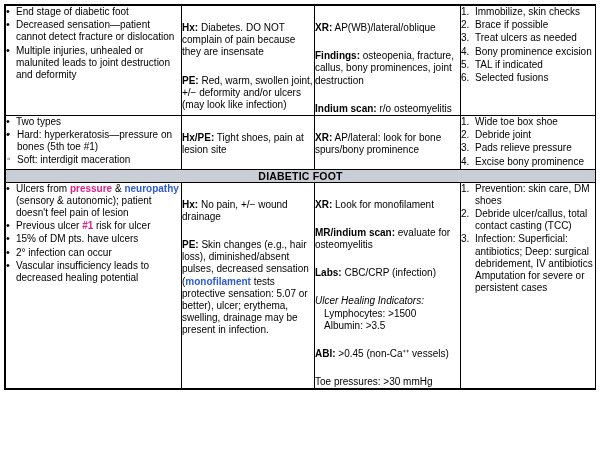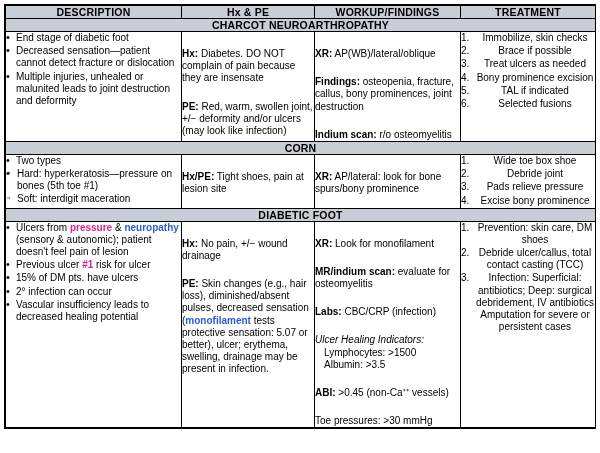--- a/index.html
+++ b/index.html
@@ -90,21 +90,20 @@
   ol.num {
     list-style: none;
     margin: 0;
     padding: 0;
     counter-reset: n;
   }
   ol.num > li {
     position: relative;
     padding-left: 14px;
     margin-bottom: 1px;
-    text-align: center;
   }
   ol.num > li:before {
     counter-increment: n;
     content: counter(n) ".";
     position: absolute;
     left: 0;
     top: 0;
   }
   .plain p {
     margin: 16px 0 3px 0;
@@ -122,30 +121,21 @@
 <div class="sheet">
 <table class="grid">
   <colgroup>
     <col style="width:176px">
     <col style="width:133px">
     <col style="width:146px">
     <col style="width:135px">
   </colgroup>
 
   <tbody>
-        <tr class="hdr">
-    <th>DESCRIPTION</th>
-    <th>Hx &amp; PE</th>
-    <th>WORKUP/FINDINGS</th>
-    <th>TREATMENT</th>
-  </tr>
-
-  <tr class="band">
-    <td colspan="4">CHARCOT NEUROARTHROPATHY</td>
-  </tr>
+
   <tr>
     <td class="cell">
       <ul class="bul">
         <li>End stage of diabetic foot</li>
         <li>Decreased sensation—patient cannot detect fracture or dislocation</li>
         <li>Multiple injuries, unhealed or malunited leads to joint destruction and deformity</li>
       </ul>
     </td>
     <td class="cell plain">
       <p><b>Hx:</b>
@@ -166,23 +156,20 @@
         <li>Immobilize, skin checks</li>
         <li>Brace if possible</li>
         <li>Treat ulcers as needed</li>
         <li>Bony prominence excision</li>
         <li>TAL if indicated</li>
         <li>Selected fusions</li>
       </ol>
     </td>
   </tr>
 
-  <tr class="band">
-    <td colspan="4">CORN</td>
-  </tr>
   <tr>
     <td class="cell">
       <ul class="bul">
         <li>Two types</li>
         <li>
           <ul class="sub" style="margin-left:-10px">
             <li>Hard: hyperkeratosis—pressure on bones (5th toe #1)</li>
             <li>Soft: interdigit maceration</li>
           </ul>
         </li>

